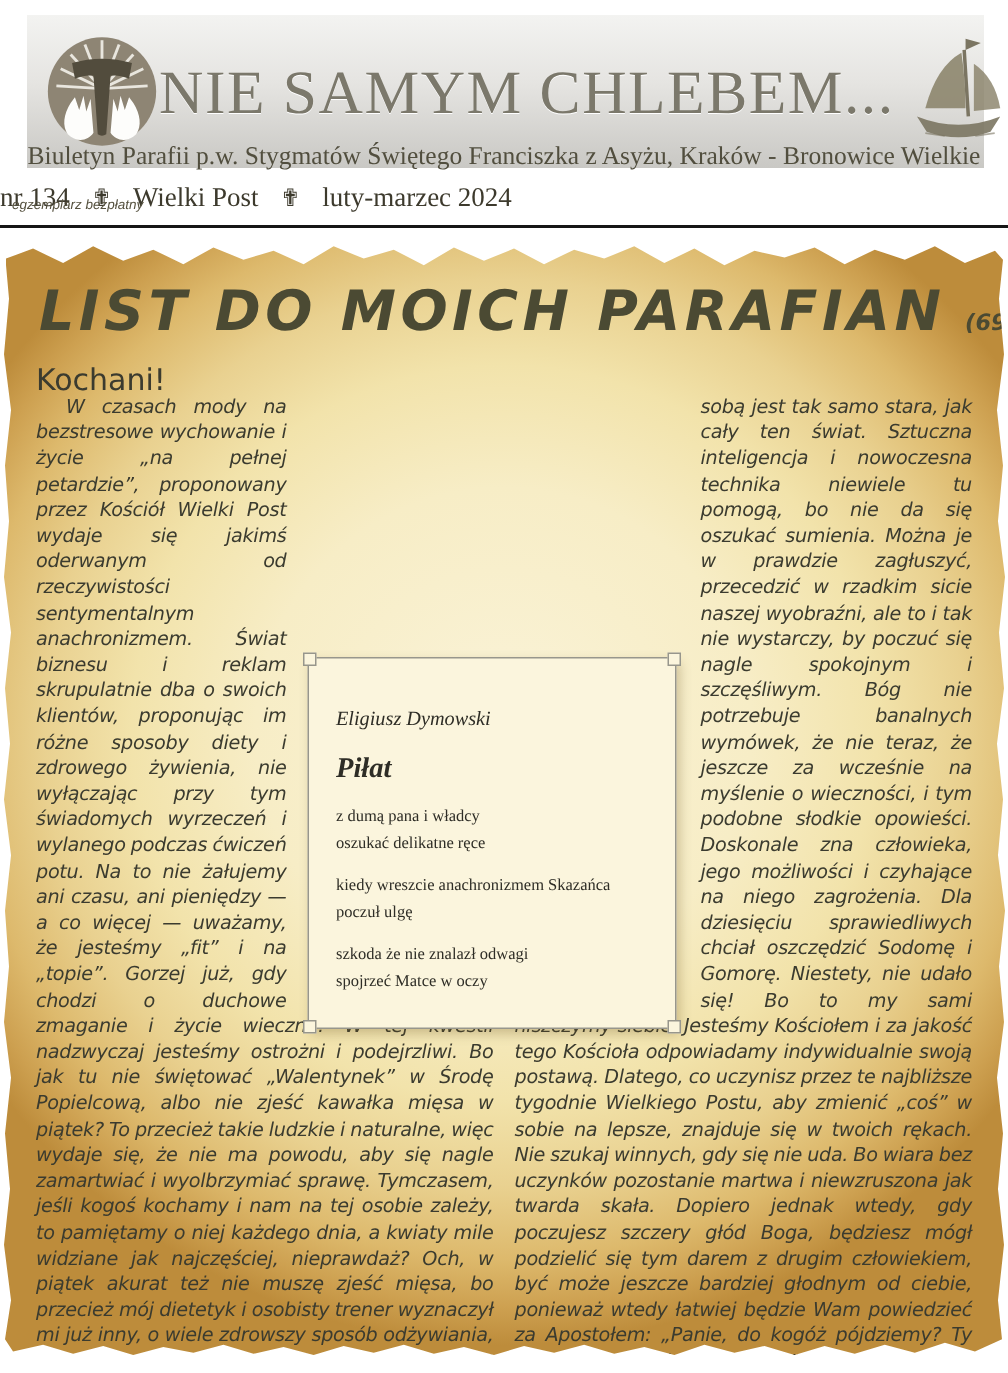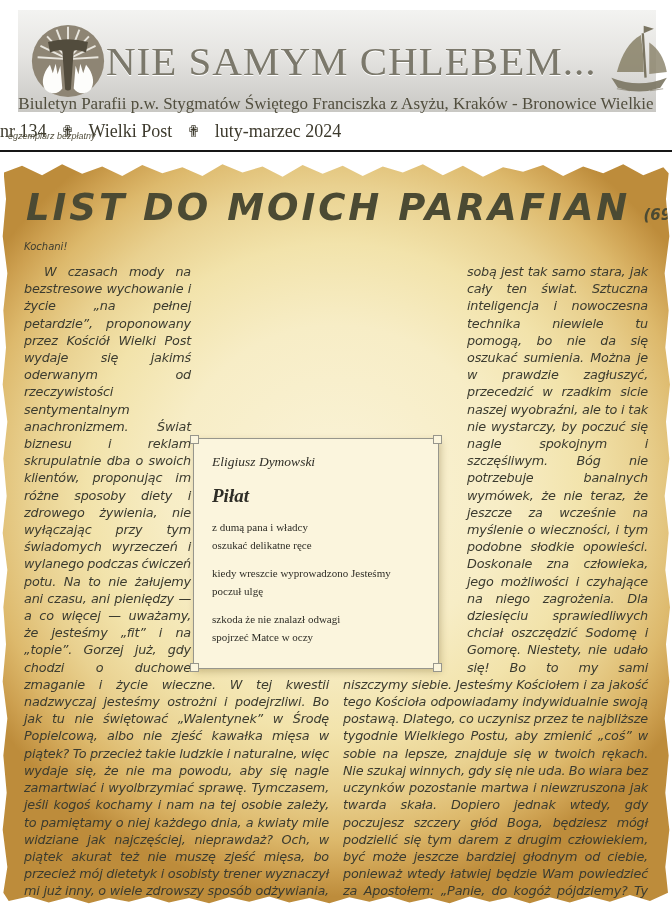--- a/index.html
+++ b/index.html
@@ -41,34 +41,34 @@
       70% 99%,67% 99.9%,64% 99.2%,61% 99.8%,58% 99%,55% 99.7%,52% 99.1%,49% 99.9%,46% 99.2%,
       43% 99.8%,40% 99%,37% 99.7%,34% 99.1%,31% 99.9%,28% 99.2%,25% 99.8%,22% 99%,19% 99.7%,
       16% 99.2%,13% 99.9%,10% 99.1%,7% 99.8%,4% 99%,1% 99.6%,0.2% 98.5%,
       0.8% 95%,0.1% 90%,0.7% 85%,0.2% 80%,0.8% 75%,0.1% 70%,0.6% 65%,0.2% 60%,0.8% 55%,0.1% 50%,
       0.7% 45%,0.2% 40%,0.8% 35%,0.1% 30%,0.6% 25%,0.2% 20%,0.8% 15%,0.1% 10%,0.6% 5%,0.3% 2%);}
 
   .article-title{position:absolute;top:24px;left:0;width:100%;text-align:center;
         color:#4b4a33;white-space:nowrap;margin-left:16px;}
   .article-title .t{font-size:37px;font-style:italic;font-weight:600;letter-spacing:3px;}
   .article-title .n{font-size:15px;font-style:italic;font-weight:600;margin-left:8px;}
-  .salutation{position:absolute;top:79px;left:22px;font-size:10px;font-style:italic;color:#3b3b2f;}
+  .salutation{position:absolute;top:79px;left:22px;font-size:20px;color:#3b3b2f;}
 
   
   .columns{position:absolute;top:101px;left:22px;width:624px;display:flex;gap:14px;z-index:2;}
   .col{width:305px;text-align:justify;font-size:12.8px;line-height:17.2px;
        font-style:italic;color:#3b3b2f;letter-spacing:-0.2px;word-spacing:-0.5px;}
   .col-left{text-indent:20px;}
   .col-left .wrap-spacer{float:right;width:130px;height:232px;margin:168px 0 6px 8px;}
   .col-right .wrap-spacer{float:left;width:116px;height:228px;margin:166px 8px 6px 0;}
 
   
-  .poem-box{position:absolute;left:191px;top:276px;width:246px;min-height:212px;z-index:5;
+  .poem-box{position:absolute;left:203px;top:276px;width:246px;min-height:212px;z-index:5;
         background:#fbf5dd;border:1px solid #97968c;box-sizing:border-box;
-        padding:15px 14px 12px 18px;box-shadow:2px 3px 7px rgba(110,85,30,0.30);}
+        padding:32px 14px 12px 18px;box-shadow:2px 3px 7px rgba(110,85,30,0.30);}
   .pc{position:absolute;width:7px;height:7px;background:#fbf5dd;border:1px solid #97968c;}
   .pc.tl{left:-4px;top:-4px}.pc.tr{right:-4px;top:-4px}
   .pc.bl{left:-4px;bottom:-4px}.pc.br{right:-4px;bottom:-4px}
   .poem-author{font-family:"Liberation Serif",serif;font-style:italic;font-size:13.5px;
         color:#2e2d26;margin-bottom:15px;}
   .poem-title{font-family:"Liberation Serif",serif;font-style:italic;font-weight:bold;
         font-size:19px;color:#2e2d26;margin-bottom:11px;}
   .poem-stanza{font-family:"Liberation Serif",serif;font-size:11px;line-height:18px;
         color:#2e2d26;margin-bottom:10px;}
 </style>
@@ -151,21 +151,21 @@
       <span class="pc tr"></span>
       <span class="pc bl"></span>
       <span class="pc br"></span>
       <div class="poem-author">Eligiusz Dymowski</div>
       <div class="poem-title">Piłat</div>
       <div class="poem-stanza">
         <div>z dumą pana i władcy</div>
         <div>oszukać delikatne ręce</div>
       </div>
       <div class="poem-stanza">
-        <div>kiedy wreszcie wyprowadzono Jesteśmy</div>
+        <div>kiedy wreszcie anachronizmem Skazańca</div>
         <div>poczuł ulgę</div>
       </div>
       <div class="poem-stanza">
         <div>szkoda że nie znalazł odwagi</div>
         <div>spojrzeć Matce w oczy</div>
       </div>
     </div>
 
   </div>
 </div>

